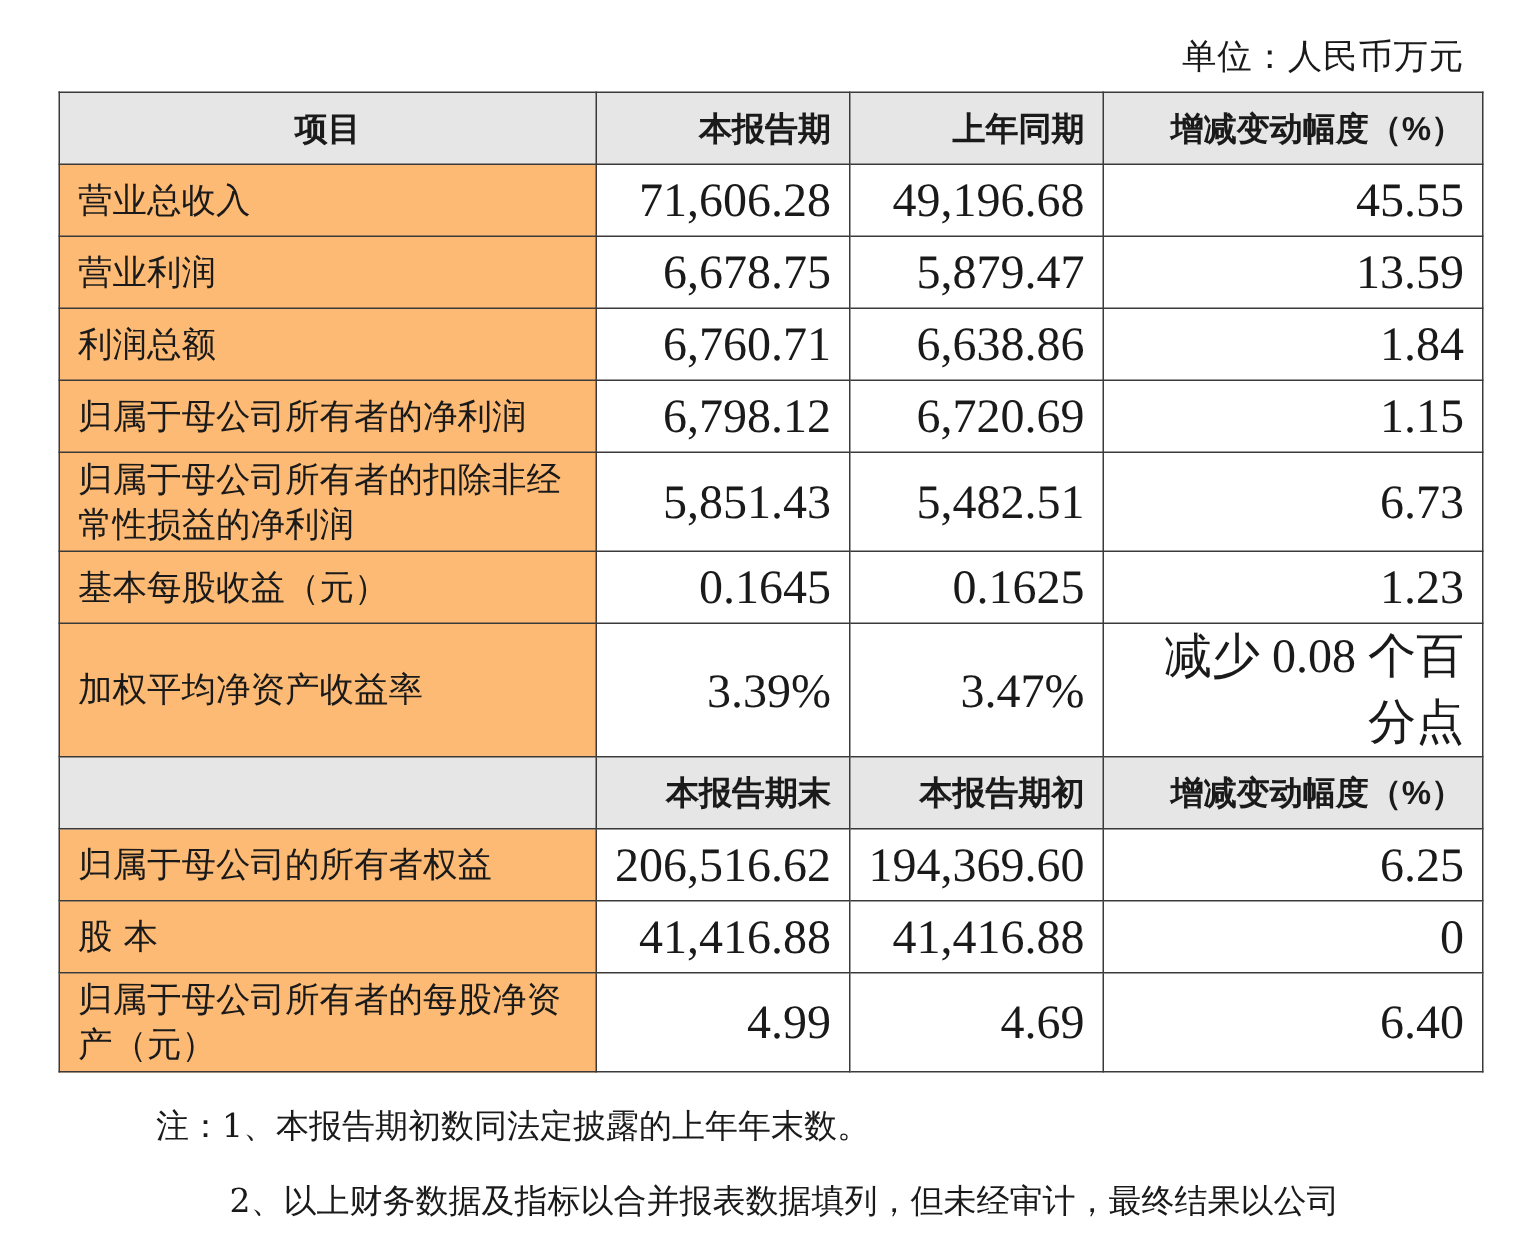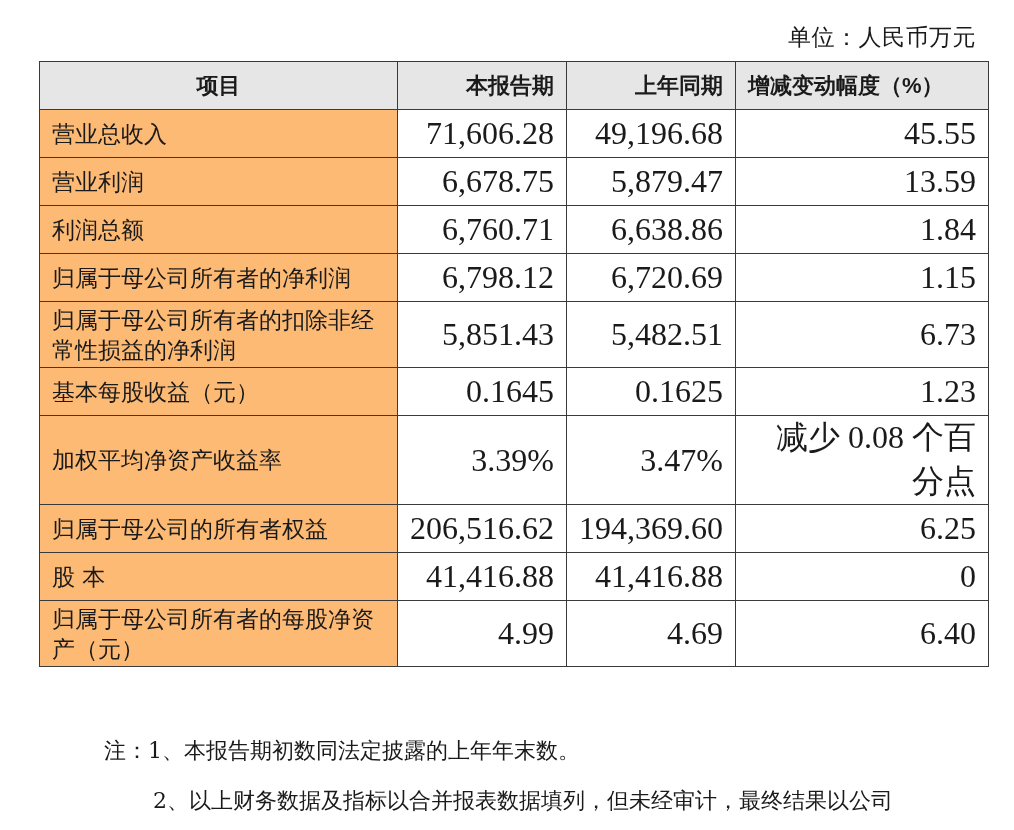--- a/index.html
+++ b/index.html
@@ -6,21 +6,21 @@
   body { width: 1014px; height: 830px; position: relative; overflow: hidden;
          font-family: "DejaVu Serif", "Liberation Serif", serif; color: #1a1a1a; }
   .unit { position: absolute; top: 22px; right: 38px; font-size: 23px; letter-spacing: 0.5px; }
   table { position: absolute; left: 39px; top: 61px; border-collapse: collapse; table-layout: fixed; }
   td { border: 1.5px solid #3a3a3a; font-size: 23px; padding: 0 12px; vertical-align: middle; }
   td.lbl { background: #fdba74; text-align: left; line-height: 30px; }
   td.num { text-align: right; font-family: "Liberation Serif", "DejaVu Serif", serif; font-size: 32px; }
   tr.hdr td { background: #e6e6e6; font-weight: bold; font-family: Liberation Sans, sans-serif; font-size: 22px; }
   tr.hdr td.c { text-align: center; }
   tr.hdr td.r { text-align: right; }
-  tr.hdr td.l { text-align: left; margin-top: 16px; }
+  tr.hdr td.l { text-align: right; margin-top: 16px; }
   .notes { position: absolute; left: 0; top: 728px; width: 1014px; font-size: 22px; }
   .note1 { position: absolute; left: 104px; top: 8px; white-space: nowrap; }
   .note2 { position: absolute; left: 153px; top: 58px; white-space: nowrap; }
 </style>
 </head>
 <body>
 
 <div class="unit">单位：人民币万元</div>
 
 <table>
@@ -72,20 +72,26 @@
       <td class="num">0.1645</td>
       <td class="num">0.1625</td>
       <td class="num">1.23</td>
     </tr>
     <tr style="height:48px">
       <td class="lbl">加权平均净资产收益率</td>
       <td class="num">3.39%</td>
       <td class="num">3.47%</td>
       <td class="num">减少 0.08 个百分点</td>
     </tr>
+    <tr class="hdr" style="height:48px">
+      <td class="c"></td>
+      <td class="r">本报告期末</td>
+      <td class="r">本报告期初</td>
+      <td class="l">增减变动幅度（%）</td>
+    </tr>
     <tr style="height:48px">
       <td class="lbl">归属于母公司的所有者权益</td>
       <td class="num">206,516.62</td>
       <td class="num">194,369.60</td>
       <td class="num">6.25</td>
     </tr>
     <tr style="height:48px">
       <td class="lbl">股 本</td>
       <td class="num">41,416.88</td>
       <td class="num">41,416.88</td>

